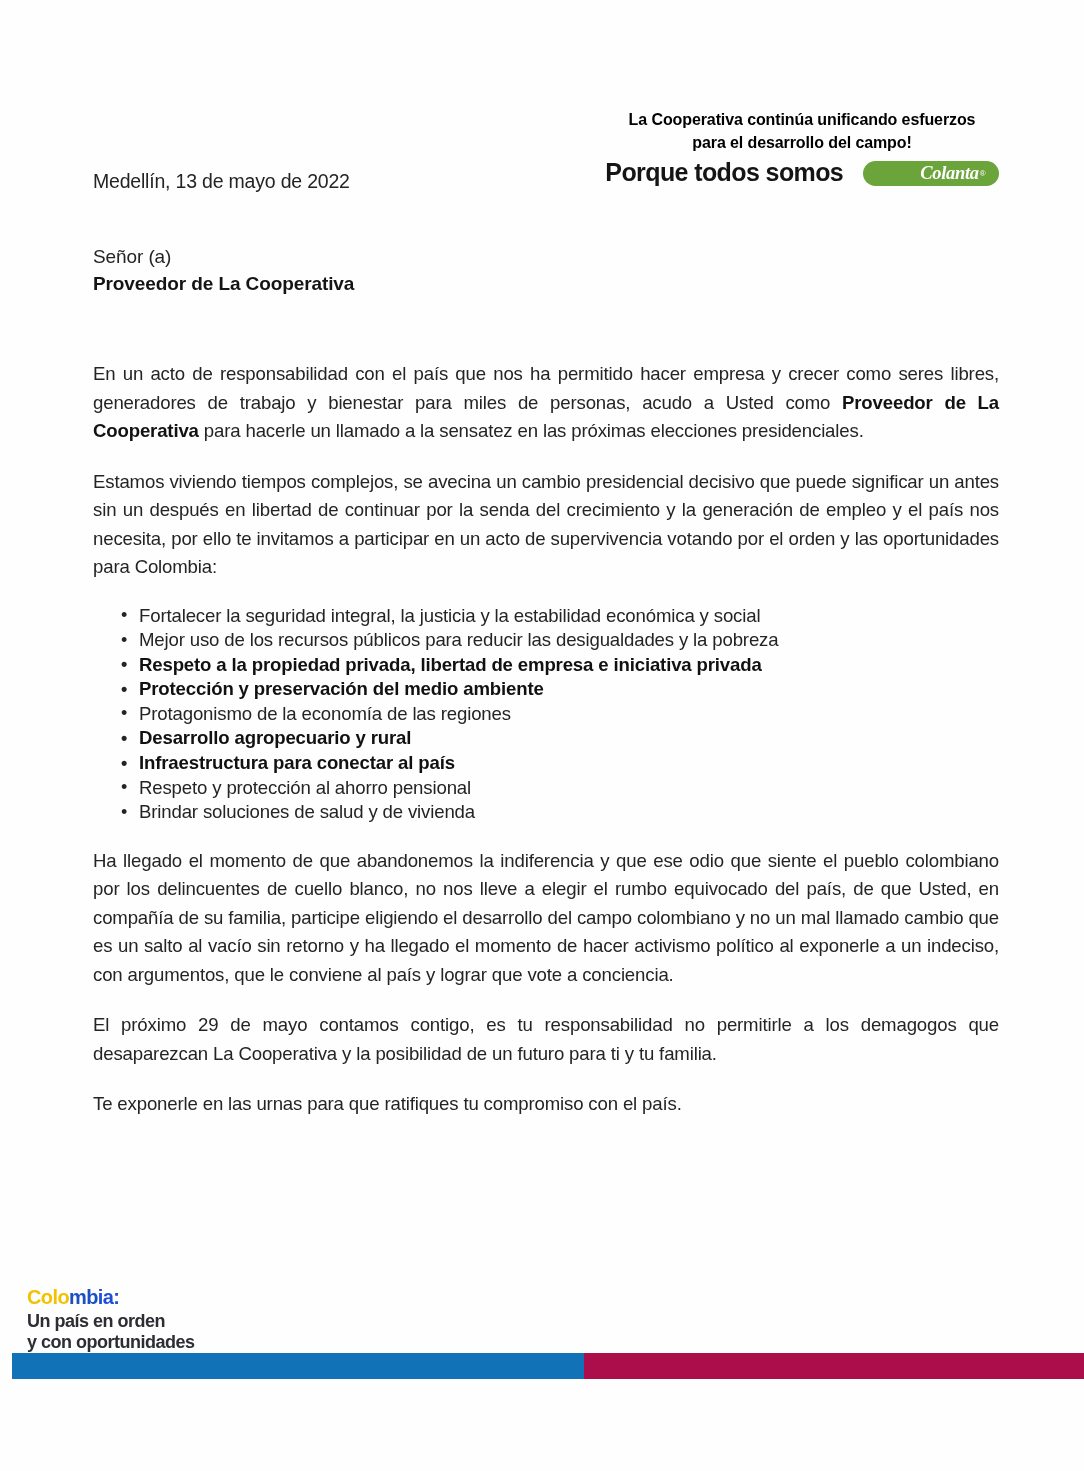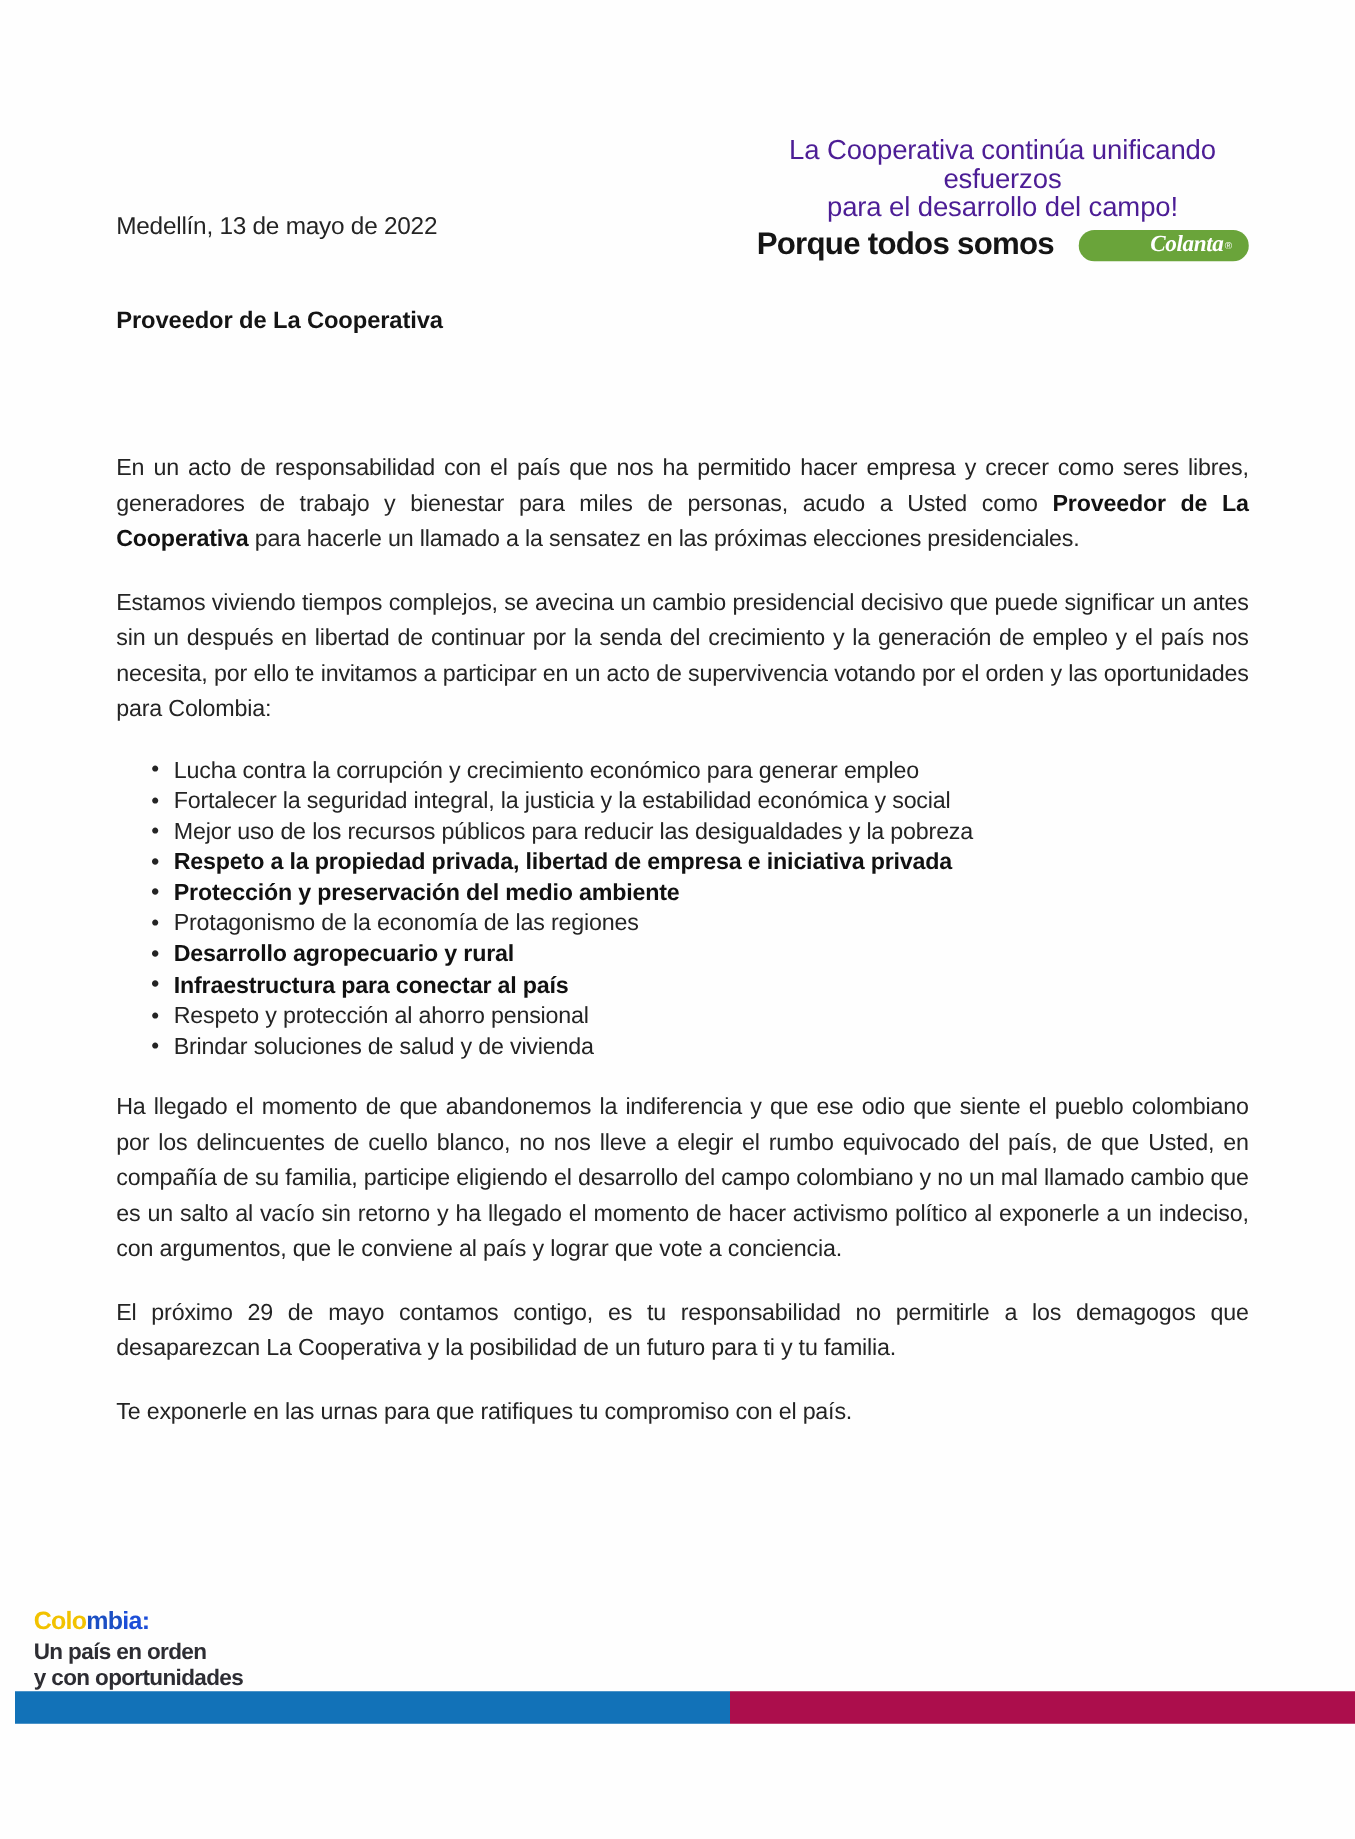--- a/index.html
+++ b/index.html
@@ -24,24 +24,25 @@
 
   
   .header-block {
     position: absolute;
     left: 596px;
     top: 108px;
     width: 412px;
     text-align: center;
   }
   .header-line {
-    font-size: 22px;
+    font-size: 16px;
     line-height: 23px;
-    color: #4c1d95;
+    color: #000000;
     letter-spacing: -0.1px;
+    font-weight: bold;
   }
   .header-strong-row {
     margin-top: 4px;
     display: flex;
     align-items: center;
     justify-content: center;
     gap: 20px;
   }
   .header-strong {
     font-size: 25px;
@@ -207,31 +208,31 @@
       <span class="colanta-logo">
         <span class="mark">Colanta</span>
           <span class="reg">®</span>
       </span>
     </div>
   </div>
 
   <div class="date-line">Medellín, 13 de mayo de 2022</div>
 
   <div class="addressee">
+    <div class="who">Señor (a)</div>
     <div class="org">Proveedor de La Cooperativa</div>
   </div>
 
   <div class="body-wrap">
 
     <p class="para"><span>En un acto de responsabilidad con el país que nos ha permitido hacer empresa y crecer como seres libres, generadores de trabajo y bienestar para miles de personas, acudo a Usted como </span><b>Proveedor de La Cooperativa</b><span> para hacerle un llamado a la sensatez en las próximas elecciones presidenciales.</span></p>
 
     <p class="para">Estamos viviendo tiempos complejos, se avecina un cambio presidencial decisivo que puede significar un antes sin un después en libertad de continuar por la senda del crecimiento y la generación de empleo y el país nos necesita, por ello te invitamos a participar en un acto de supervivencia votando por el orden y las oportunidades para Colombia:</p>
 
     <ul class="points">
-      <li>Lucha contra la corrupción y crecimiento económico para generar empleo</li>
       <li>Fortalecer la seguridad integral, la justicia y la estabilidad económica y social</li>
       <li>Mejor uso de los recursos públicos para reducir las desigualdades y la pobreza</li>
       <li class="bold">Respeto a la propiedad privada, libertad de empresa e iniciativa privada</li>
       <li class="bold">Protección y preservación del medio ambiente</li>
       <li>Protagonismo de la economía de las regiones</li>
       <li class="bold">Desarrollo agropecuario y rural</li>
       <li class="bold">Infraestructura para conectar al país</li>
       <li>Respeto y protección al ahorro pensional</li>
       <li>Brindar soluciones de salud y de vivienda</li>
     </ul>

